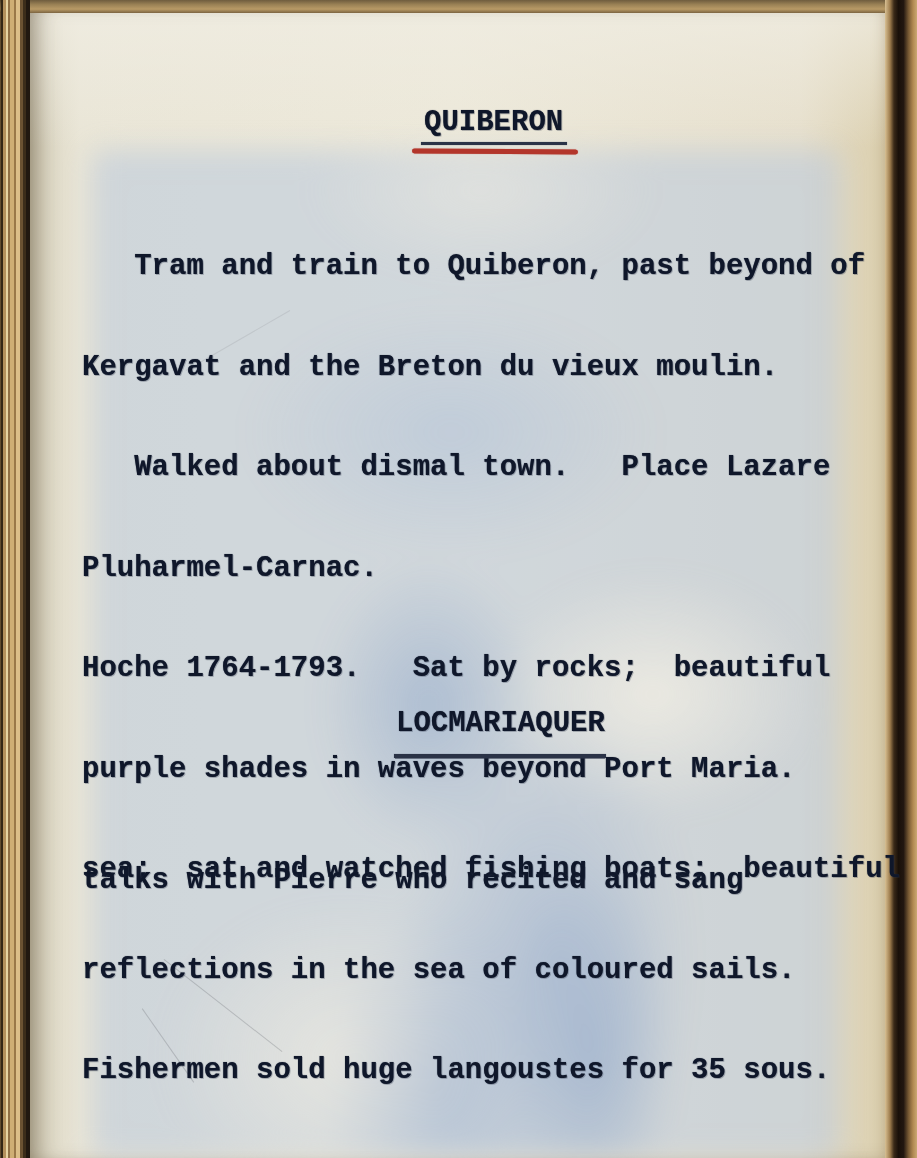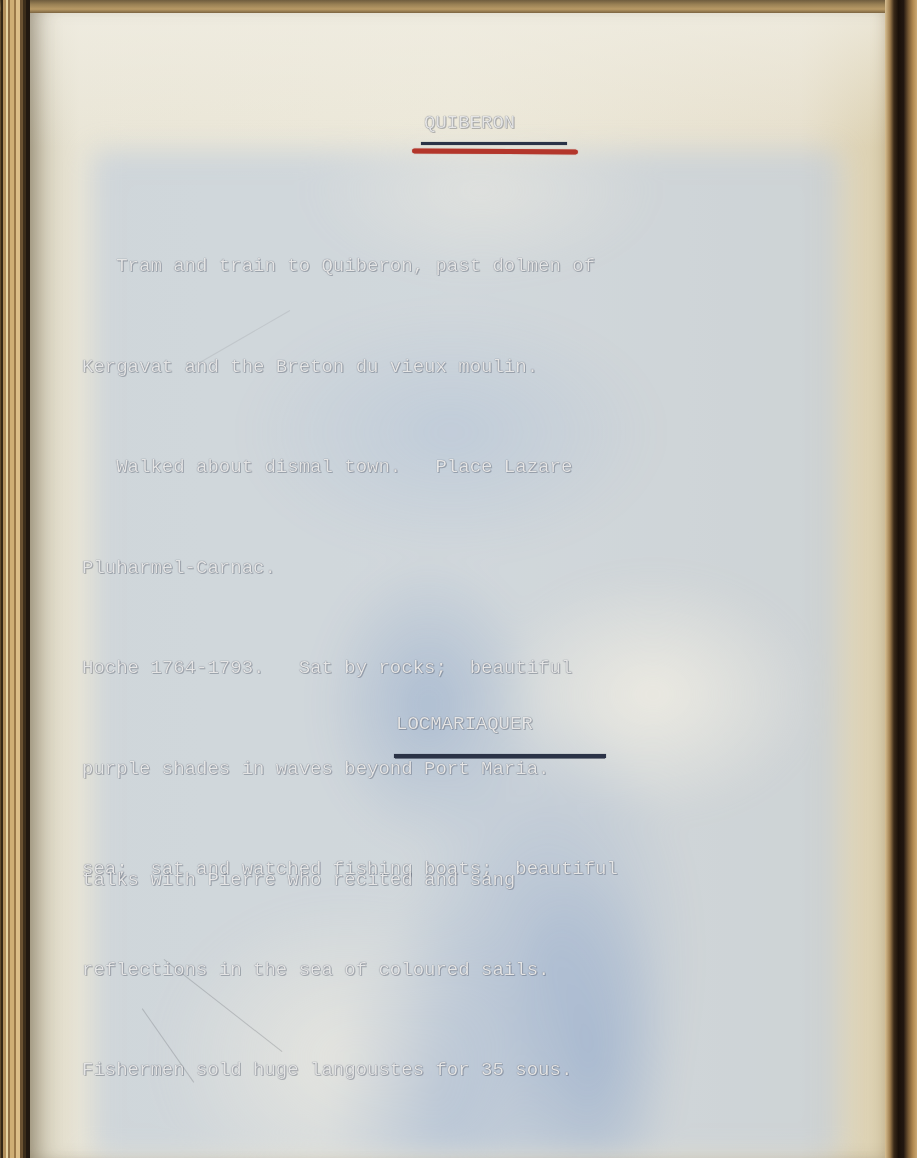--- a/index.html
+++ b/index.html
@@ -51,21 +51,21 @@
       radial-gradient(ellipse 240px 120px at 52% 4%,  rgba(235,233,224,.55), transparent 72%),
       linear-gradient(rgba(186,201,221,.55),rgba(186,201,221,.55));
     border-radius:14px;
   }
   .scratch{position:absolute;background:rgba(110,112,118,.32);height:1px;}
   .s1{left:120px;top:995px;width:150px;transform:rotate(38deg);}
   .s2{left:95px;top:1035px;width:90px;transform:rotate(55deg);}
   .s3{left:150px;top:330px;width:120px;transform:rotate(-30deg);opacity:.5;}
   
   .typed{
-    position:absolute;color:#e5e5e5;font-weight:normal;font-size:19px;
+    position:absolute;color:#0f172a;font-weight:bold;font-size:29px;
     white-space:pre;letter-spacing:0;
     text-shadow:0 0 1px rgba(43,51,71,.8),1px 1px 0 rgba(43,51,71,.25);
   }
   .heading{line-height:30px;}
   .para{line-height:33.5px;}
   .h1{left:424px;top:108px;}
   .h2{left:396px;top:709px;}
   .rule{position:absolute;}
   .u1{left:421px;top:142px;width:146px;height:3px;background:#2b3347;
       box-shadow:0 0 1px rgba(43,51,71,.8);}
@@ -91,21 +91,21 @@
 
   <div class="top-edge"></div>
   <div class="left-edges"></div>
   <div class="right-edge"></div>
 
   <div class="typed heading h1">QUIBERON</div>
   <div class="rule u1"></div>
   <div class="rule red"></div>
 
   <div class="typed para p1">
-    <div>   Tram and train to Quiberon, past dolmen of</div>
+    <div>   Tram and train to Quiberon, past beyond of</div>
     <div>Kergavat and the Breton du vieux moulin.</div>
     <div>   Walked about dismal town.   Place Lazare</div>
     <div>Pluharmel-Carnac.</div>
     <div>Hoche 1764-1793.   Sat by rocks;  beautiful</div>
     <div>purple shades in waves beyond Port Maria.</div>
     <div>sea;  sat and watched fishing boats;  beautiful</div>
     <div>reflections in the sea of coloured sails.</div>
     <div>Fishermen sold huge langoustes for 35 sous.</div>
     
     

